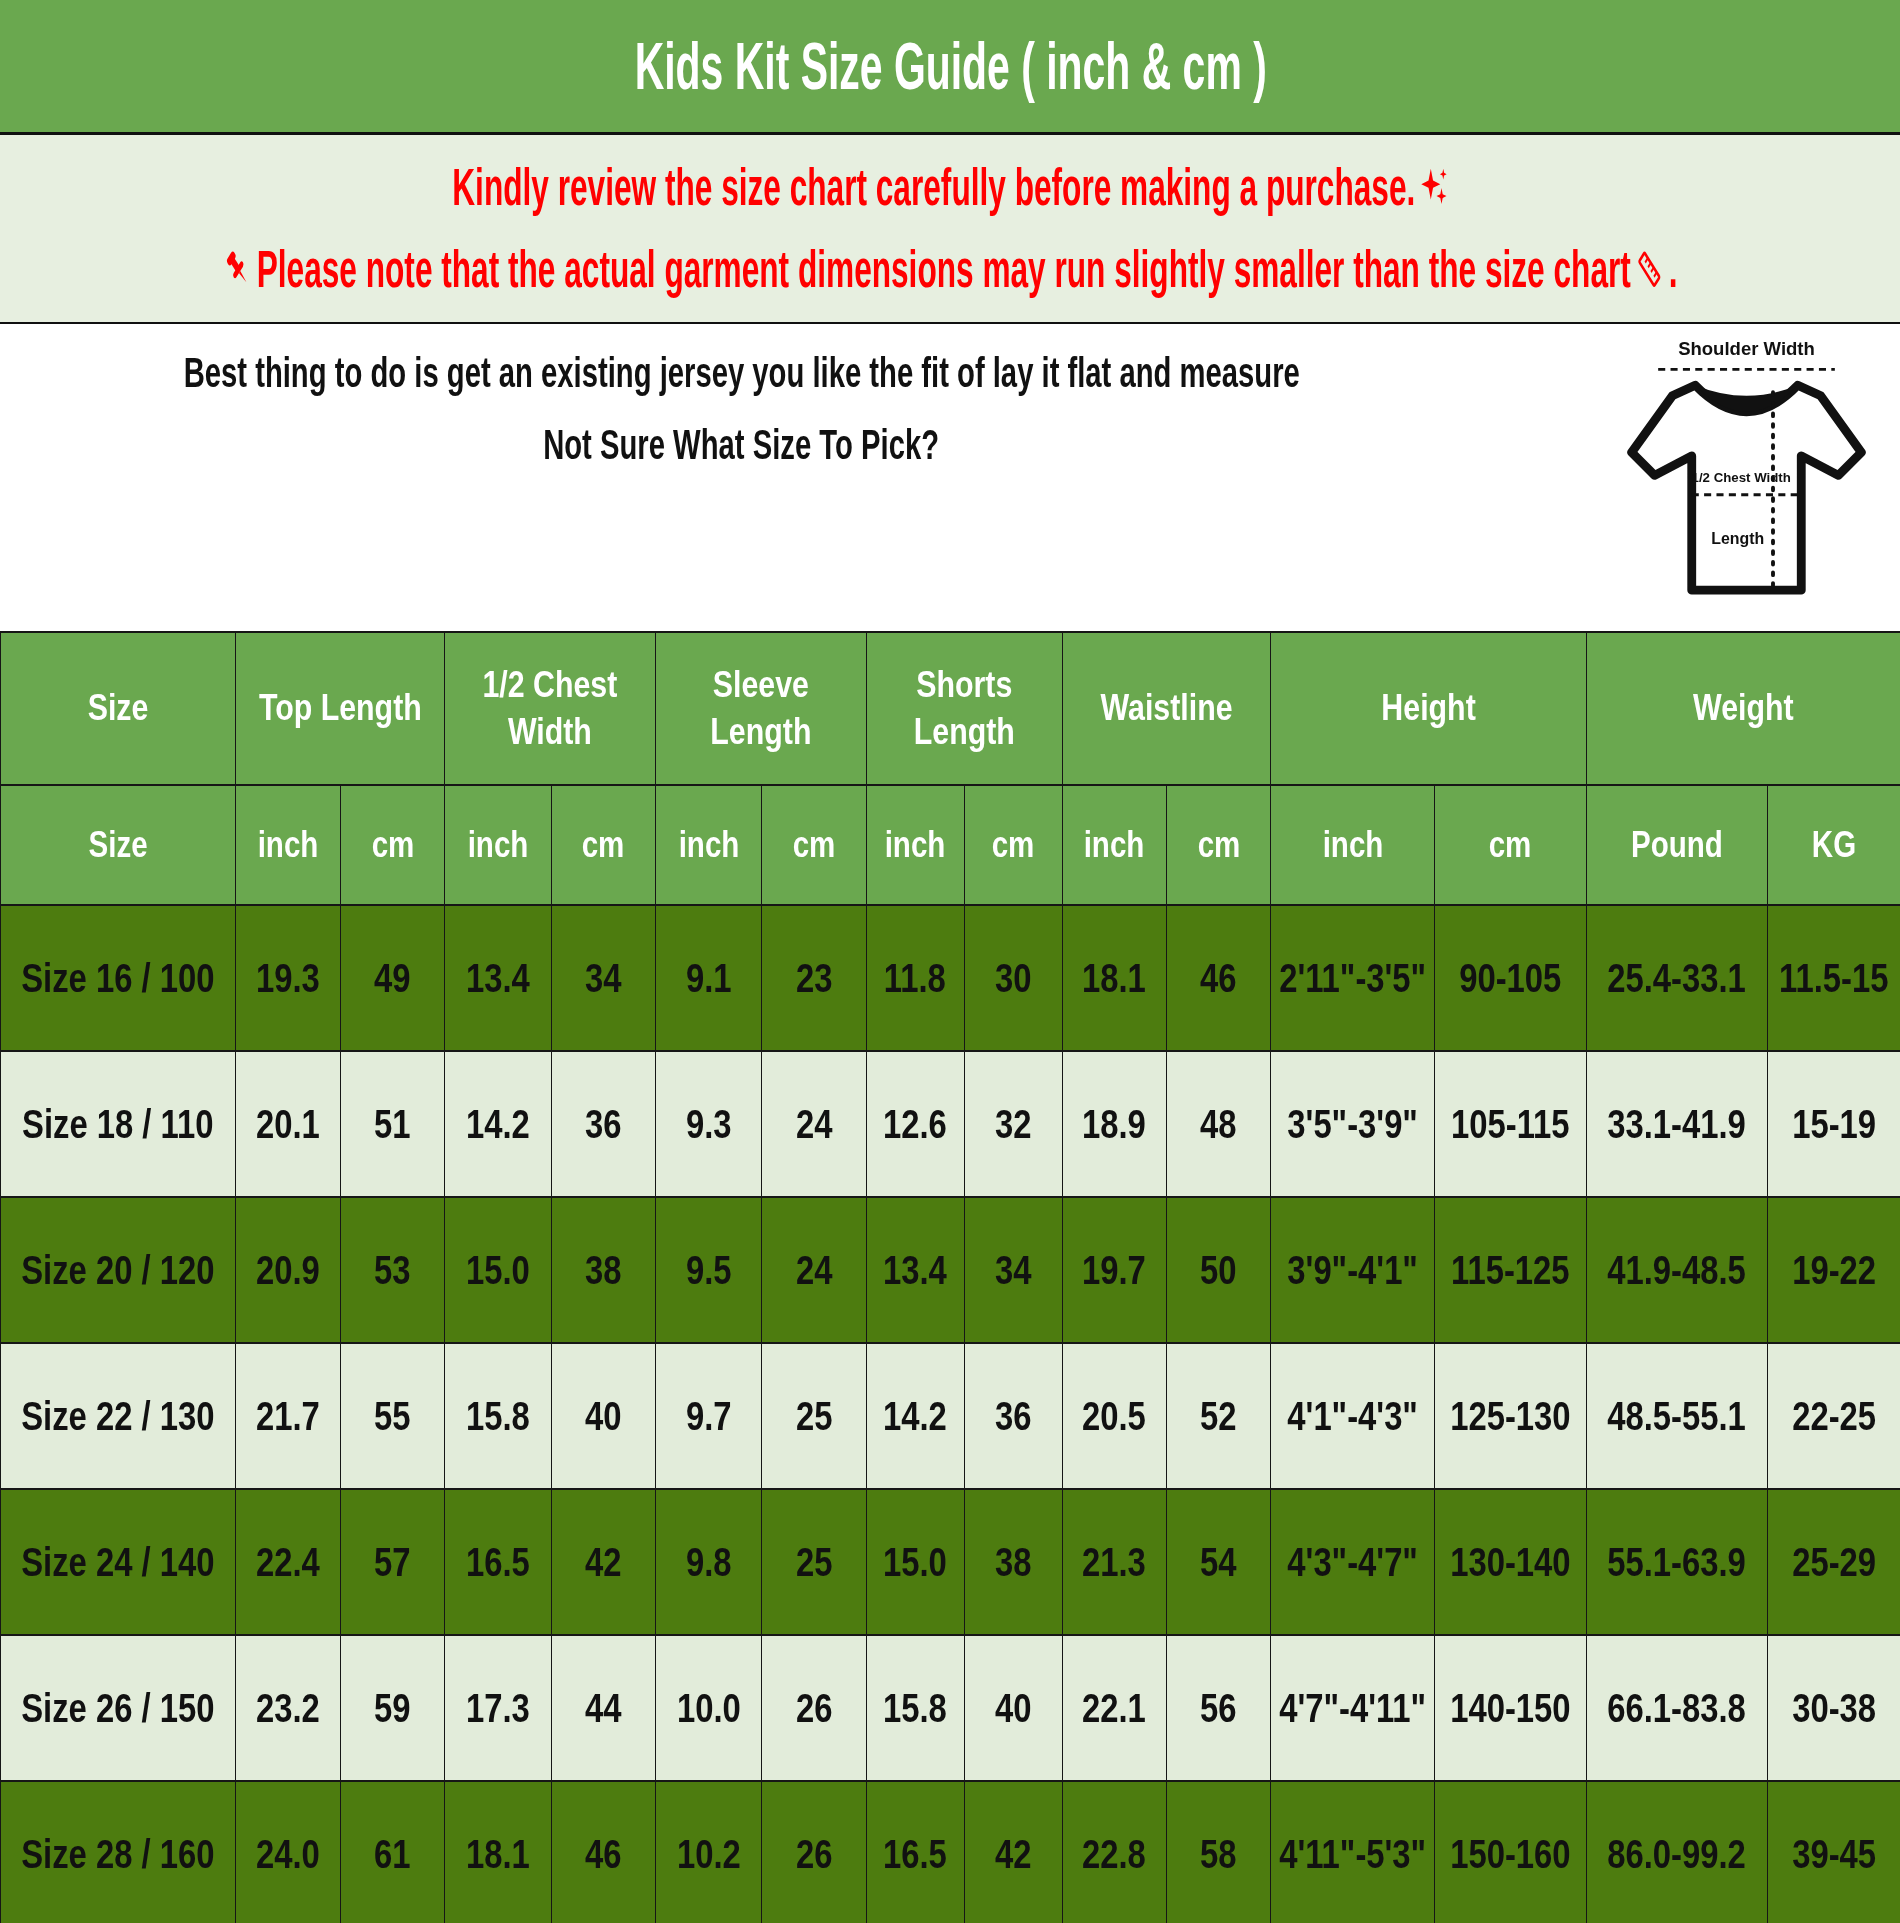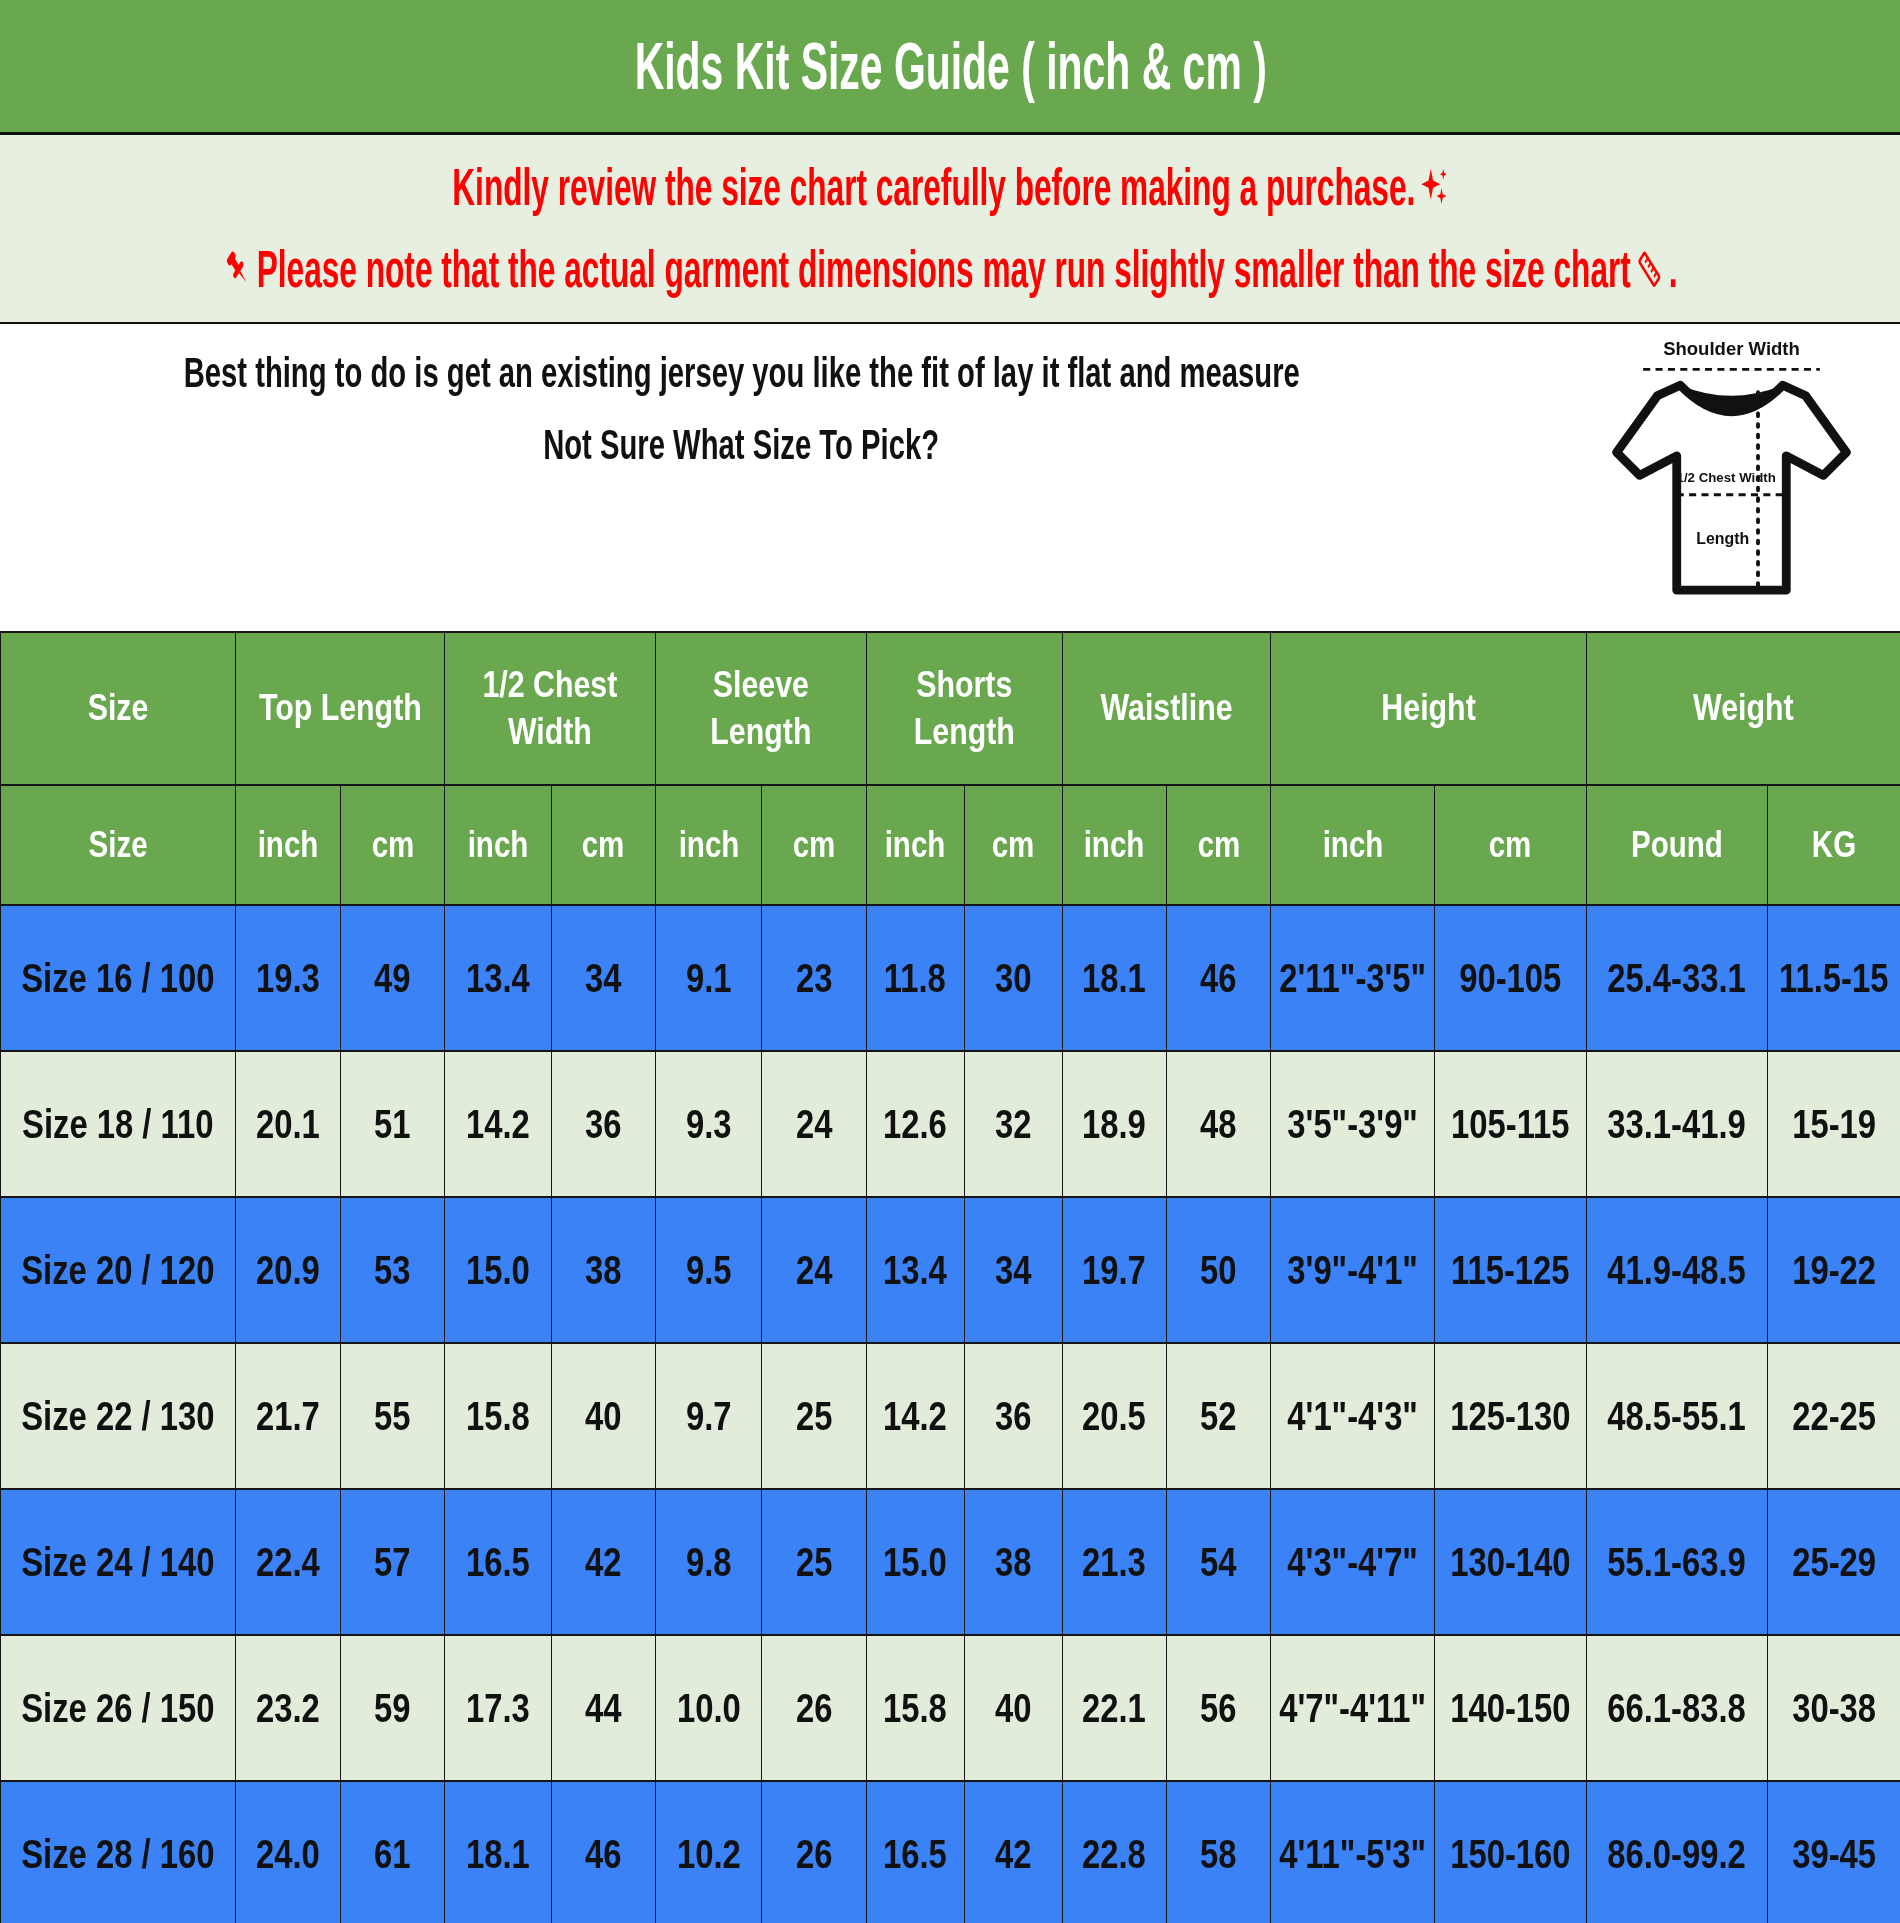--- a/index.html
+++ b/index.html
@@ -36,36 +36,36 @@
   }
   .note-line svg{height:46px;width:46px;flex:0 0 auto;}
 
   
   .guide{height:307px;position:relative;background:#fff;flex:0 0 auto;}
   .guide-text{position:absolute;left:0;top:12px;width:78%;}
   .guide-line{display:flex;justify-content:center;height:72px;align-items:center;}
   .guide-line .cx{
     font-size:43px;white-space:nowrap;display:inline-block;transform:scaleX(0.68);
   }
-  .shirt{position:absolute;top:7.5px;right:37px;width:265px;height:292px;}
+  .shirt{position:absolute;top:7.5px;right:22px;width:265px;height:292px;}
 
   
   table{
     width:1901px;border-collapse:collapse;table-layout:fixed;flex:1 1 auto;
     border-top:2.2px solid #101010;
   }
   col.c0{width:12.4%} col.c1{width:5.5%} col.c2{width:5.5%} col.c3{width:5.6%}
   col.c4{width:5.5%} col.c5{width:5.6%} col.c6{width:5.5%} col.c7{width:5.15%}
   col.c8{width:5.15%} col.c9{width:5.5%} col.c10{width:5.5%} col.c11{width:8.6%}
   col.c12{width:8.0%} col.c13{width:9.55%} col.c14{width:7.0%}
   th,td{border:1.5px solid #161616;border-top-width:2.2px;border-bottom-width:2.2px;padding:0;}
   thead th{background:var(--green);color:#ffffff;}
   tr.hdr-groups{height:153px;}
   tr.hdr-sub{height:120px;}
-  tbody tr{height:146px;background:#3b82f6;}
+  tbody tr{height:146px;background:#4d7c0f;}
   tbody tr:nth-child(even){background:var(--row-alt);}
   .cc{display:flex;justify-content:center;align-items:center;height:100%;width:100%;}
   .cx-h{font-size:37px;line-height:1.25;text-align:center;display:inline-block;transform:scaleX(0.82);}
   .cx-sh{font-size:36px;white-space:nowrap;display:inline-block;transform:scaleX(0.82);}
   .cx-cell{font-size:40px;white-space:nowrap;display:inline-block;transform:scaleX(0.82);}
 </style>
 </head>
 <body>
 
 <div class="page">

